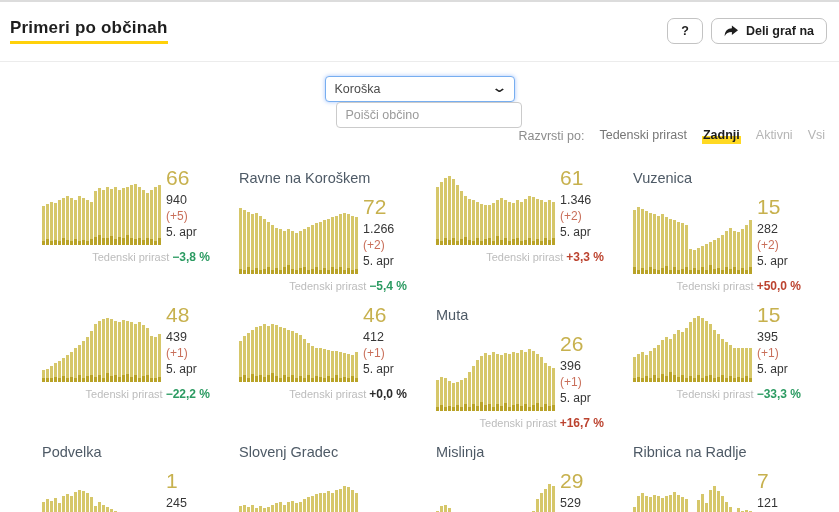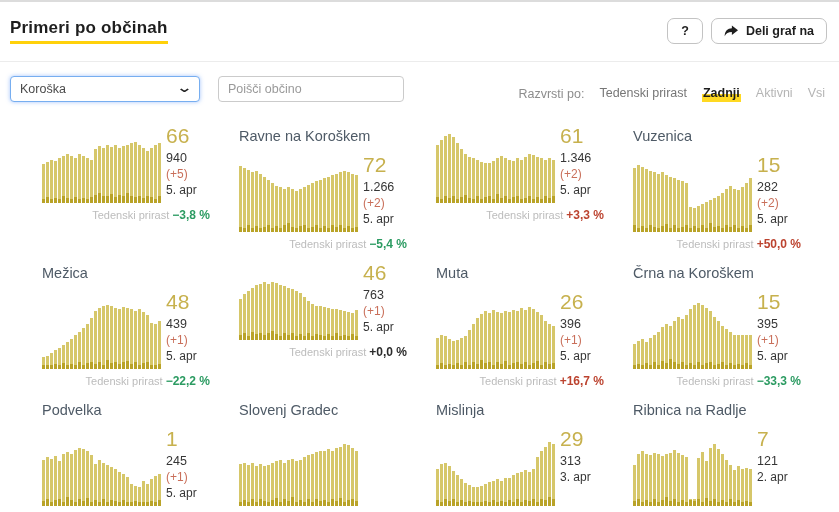--- a/index.html
+++ b/index.html
@@ -12,21 +12,21 @@
     padding:16px 10px 0 10px; height:60px; border-bottom:1px solid #ececec; }
   .page-title { font-size:17px; font-weight:bold; color:#1e1e1e;
     display:inline-block; padding-bottom:3px; border-bottom:3px solid #ffd10a; letter-spacing:.2px; }
   .hdr-buttons { display:flex; gap:8px; margin-right:2px; }
   .btn { display:flex; align-items:center; gap:8px; background:#fff; border:1px solid #c3c3c3;
     border-radius:7px; padding:5px 12px; font-size:12.5px; font-weight:bold; color:#1e1e1e; cursor:pointer; }
   .btn.help { padding:5px 13px; }
   .share-svg { width:14px; height:13px; display:block; }
 
   
-  .filters { display:flex; align-items:flex-end; padding:14px 10px 0 10px; }
+  .filters { display:flex; align-items:center; padding:14px 10px 0 10px;flex-direction:column; }
   .region-select { width:190px; height:26px; border:1px solid #77aef0; border-radius:4px;
     box-shadow:0 0 4px rgba(90,150,250,.55); display:flex; align-items:center;
     justify-content:space-between; padding:0 9px; font-size:12.5px; color:#4a4a4a; cursor:pointer; background:#fff; }
   .chev { font-size:13px; color:#222; font-weight:bold; transform:scaleX(1.5); line-height:1; margin-top:-4px; }
   .search-box { width:186px; height:26px; border:1px solid #cbcbcb; border-radius:4px;
     margin-left:18px; padding:0 9px; font-size:12.5px; color:#333;
     font-family:"Liberation Sans",sans-serif; }
   .search-box::placeholder { color:#9a9a9a; }
   .sort-group { margin-left:auto; display:flex; align-items:center; gap:15px; font-size:12.5px; margin-right:4px; }
   .sort-label { color:#8d8d8d; }
@@ -511,21 +511,20 @@
         <span class="stat-new">(+2)</span>
         <span class="stat-date">5. apr</span>
       </div>
     </div>
     <div class="card-footer">
       <span>Tedenski prirast</span><span class="growth up">+50,0 %</span>
     </div>
   </div>
 
   <div class="card">
-    <div class="muni-name">Mežica</div>
     <div class="chart-row">
       <div class="chart">
           <div class="bar" style="height: 16%;">
             <div class="base" style="height: 31.25%;"></div>
           </div>
           <div class="bar" style="height: 18%;">
             <div class="base" style="height: 33.3333%;"></div>
           </div>
           <div class="bar" style="height: 22%;">
             <div class="base" style="height: 22.7273%;"></div>
@@ -713,21 +712,21 @@
           </div>
           <div class="bar" style="height: 36%;">
             <div class="base" style="height: 22.2222%;"></div>
           </div>
           <div class="bar" style="height: 40%;">
             <div class="base" style="height: 12.5%;"></div>
           </div>
         </div>
       <div class="stats">
         <span class="stat-value">46</span>
-        <span class="stat-total">763</span>
+        <span class="stat-total">412</span>
         <span class="stat-new">(+1)</span>
         <span class="stat-date">5. apr</span>
       </div>
     </div>
     <div class="card-footer">
       <span>Tedenski prirast</span><span class="growth flat">+0,0 %</span>
     </div>
   </div>
 
   <div class="card">
@@ -831,21 +830,20 @@
         <span class="stat-new">(+1)</span>
         <span class="stat-date">5. apr</span>
       </div>
     </div>
     <div class="card-footer">
       <span>Tedenski prirast</span><span class="growth up">+16,7 %</span>
     </div>
   </div>
 
   <div class="card">
-    <div class="muni-name">Črna na Koroškem</div>
     <div class="chart-row">
       <div class="chart">
           <div class="bar" style="height: 34%;">
             <div class="base" style="height: 14.7059%;"></div>
           </div>
           <div class="bar" style="height: 38%;">
             <div class="base" style="height: 18.4211%;"></div>
           </div>
           <div class="bar" style="height: 40%;">
             <div class="base" style="height: 15%;"></div>
@@ -1242,21 +1240,21 @@
           </div>
           <div class="bar" style="height: 86%;">
             <div class="base" style="height: 13.9535%;"></div>
           </div>
           <div class="bar" style="height: 83%;">
             <div class="base" style="height: 10.8434%;"></div>
           </div>
         </div>
       <div class="stats">
         <span class="stat-value">29</span>
-        <span class="stat-total">313</span>
+        <span class="stat-total">529</span>
 
         <span class="stat-date">3. apr</span>
       </div>
     </div>
     <div class="card-footer">
       <span class="growth up">+162,5 %</span>
     </div>
   </div>
 
   <div class="card">

